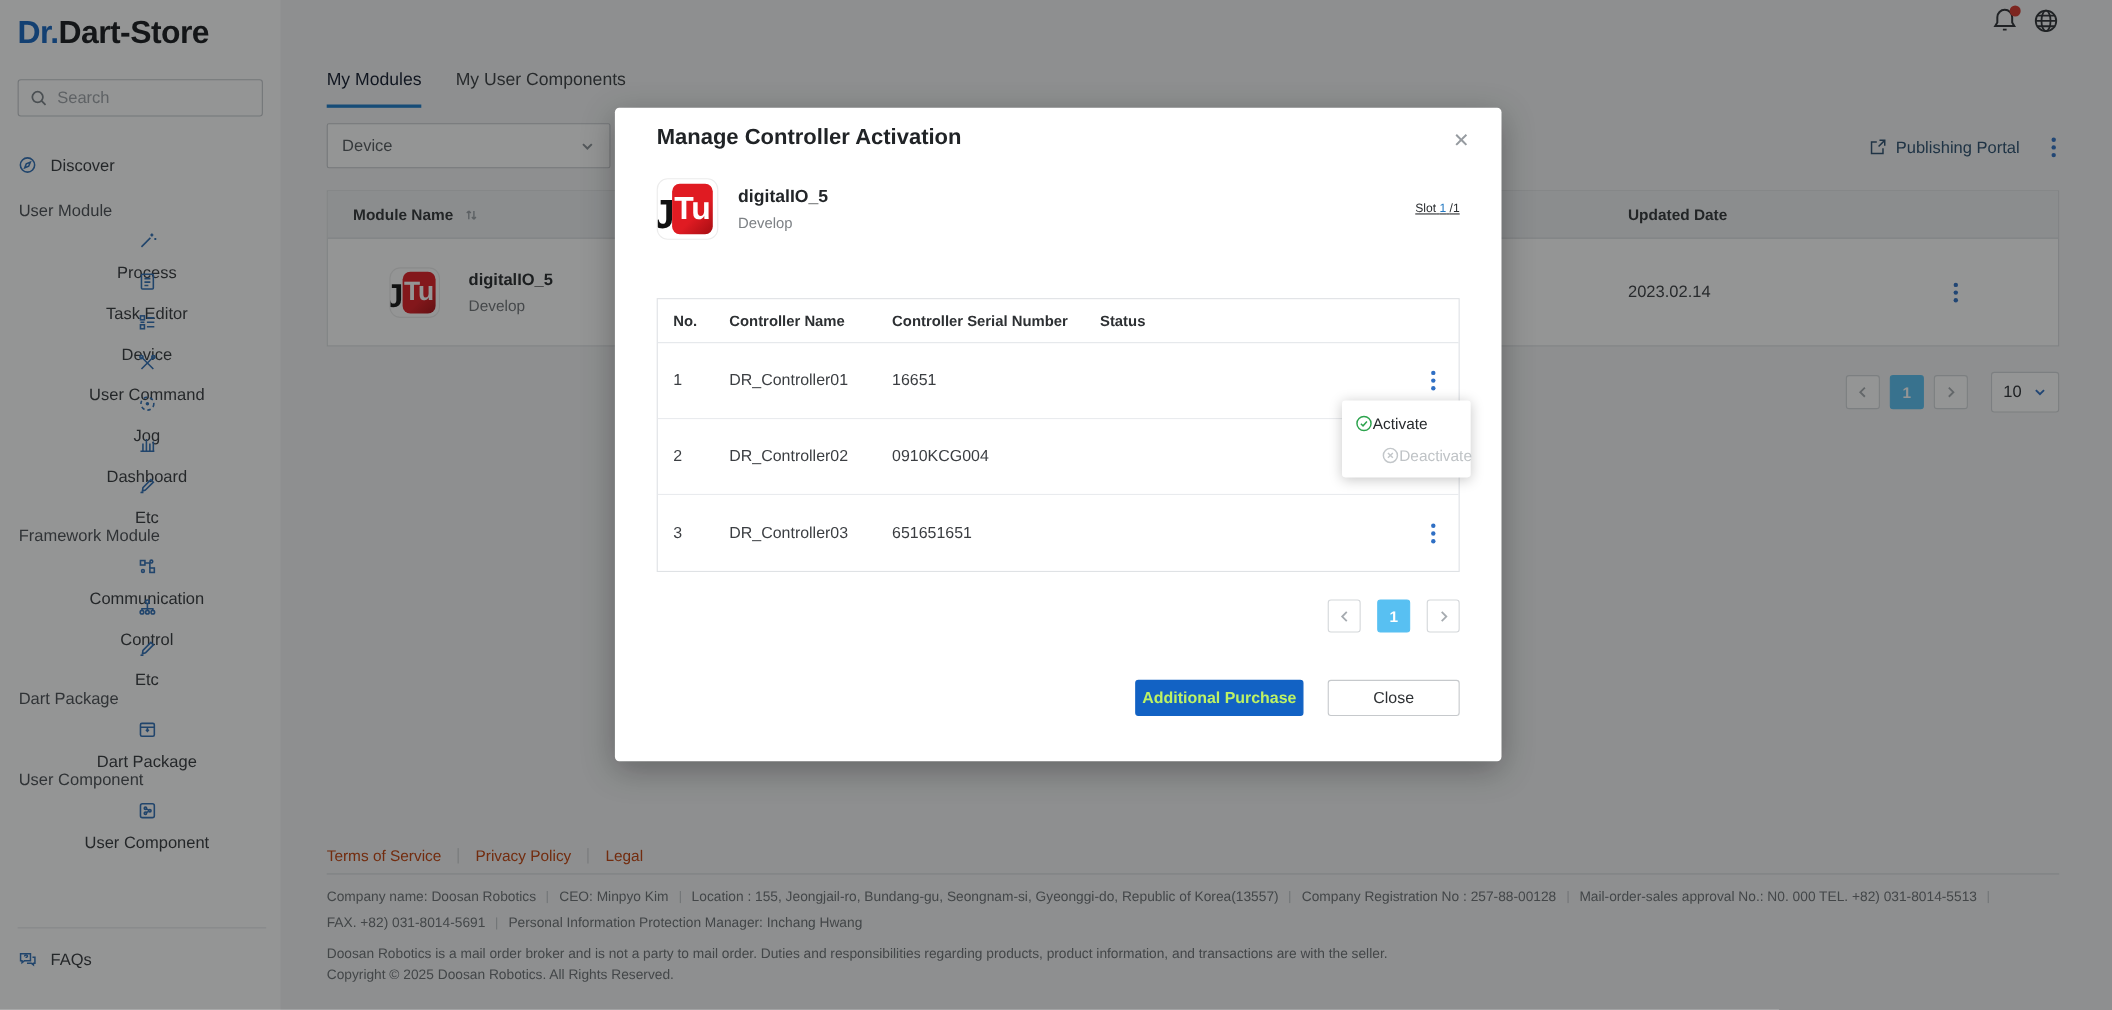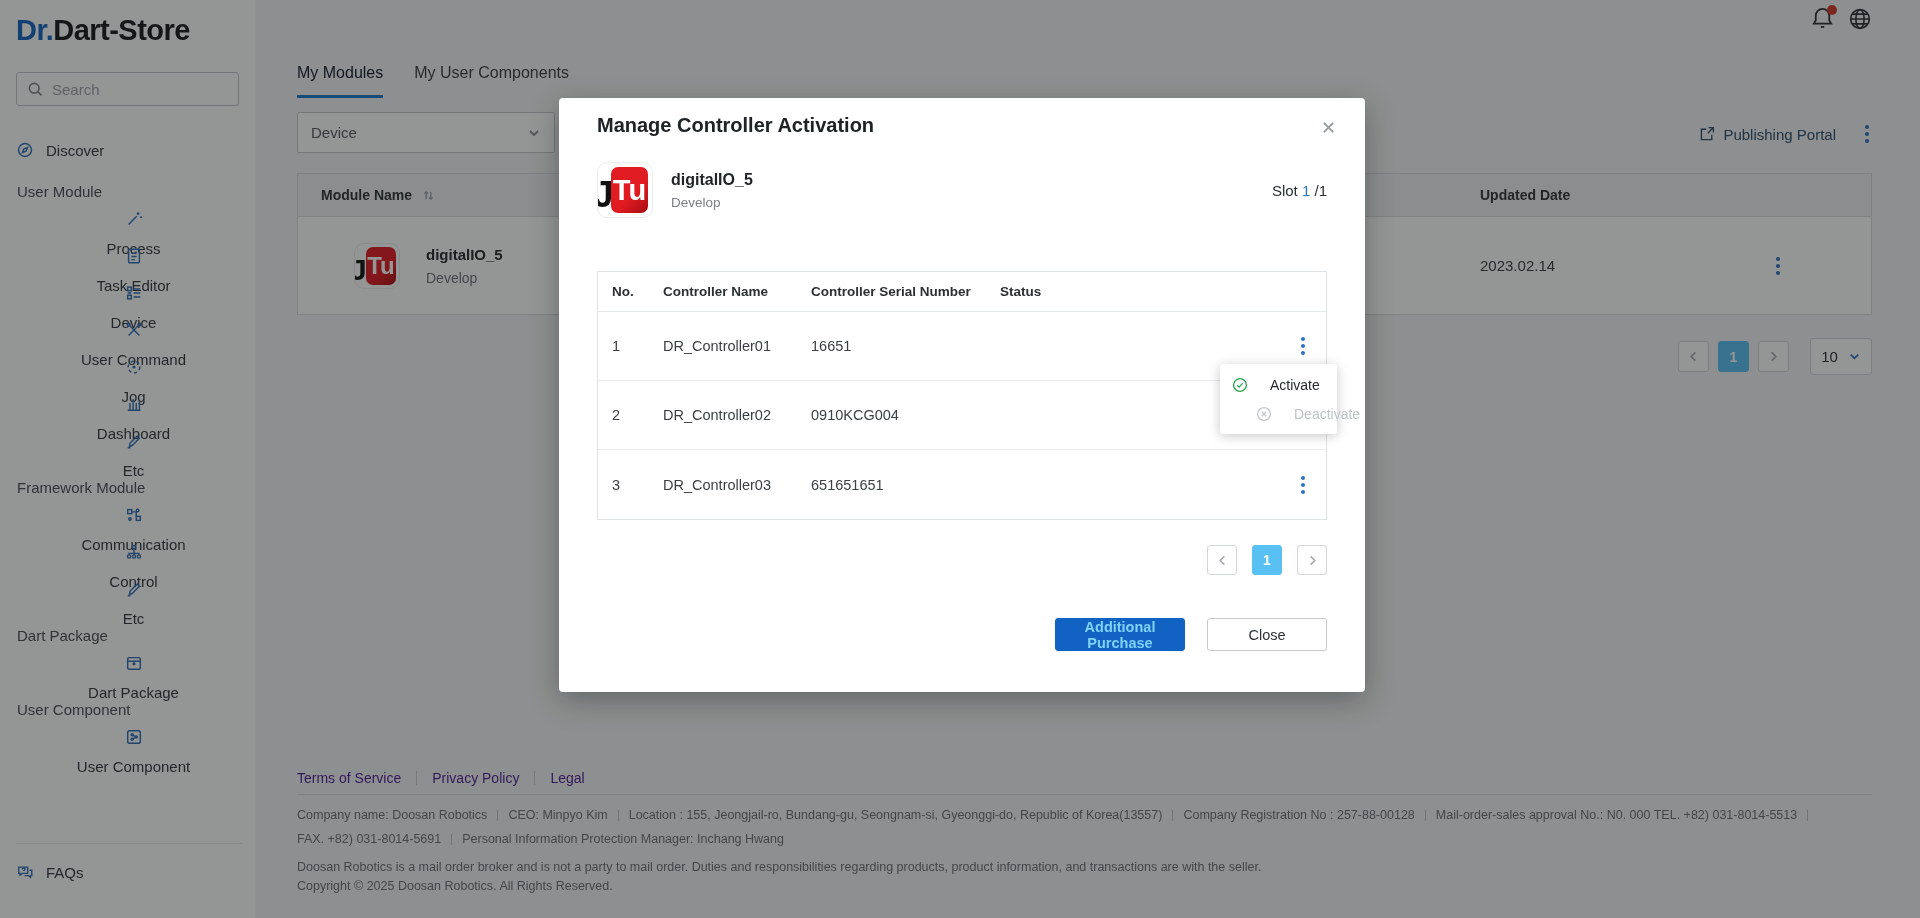--- a/index.html
+++ b/index.html
@@ -63,61 +63,61 @@
   .tile-56 .frag { font-size:37px; }
   .tile-56 .red { left:13px; top:4px; right:4px; bottom:4px; font-size:29px; }
 
   .pagination { margin-top:23px; display:flex; justify-content:flex-end; align-items:center; gap:9px; }
   .pg-btn { width:31px; height:31px; border:1px solid #d4d7da; border-radius:3px; background:#fff; display:flex; align-items:center; justify-content:center; color:#a6abb0; cursor:pointer; }
   .pg-btn.active { background:#58c0f2; border-color:#58c0f2; color:#fff; font-weight:bold; font-size:14px; cursor:default; }
   .pg-size { width:62px; height:37px; margin-left:12px; border:1px solid #d4d7da; border-radius:3px; background:#fff; display:flex; align-items:center; justify-content:center; gap:10px; font-size:15px; color:#2c2f33; cursor:pointer; }
 
   
   .footer { margin-top:395px; }
-  .f-links { display:flex; align-items:center; font-size:14px; color:#4c1d95; }
+  .f-links { display:flex; align-items:center; font-size:14px; color:#c2410c; }
   .f-links .flink { cursor:pointer; }
   .f-links .sep { width:1px; height:14px; background:#c8cbce; margin:0 15px 0 15px; }
   .f-divider { margin-top:8px; border-top:1px solid #d5d8db; }
   .f-info { margin-top:8px; font-size:12.5px; color:#6c7074; line-height:24px; }
   .fi-sep { display:inline-block; width:1px; height:11px; background:#bfc2c6; margin:0 10px; vertical-align:middle; }
   .f-notice { margin-top:7px; font-size:12.5px; color:#6c7074; line-height:19px; }
 
   
   .overlay { position:fixed; inset:0; background:rgba(18,19,21,0.45); z-index:10; }
   .modal { position:fixed; left:559px; top:98px; width:806px; height:594px; background:#fff; border-radius:4px; box-shadow:0 8px 30px rgba(0,0,0,0.3); z-index:20; padding:0 38px; }
   .m-title { padding-top:16px; font-size:20px; font-weight:bold; color:#202326; }
   .m-close { position:absolute; top:15px; right:25px; font-size:18px; color:#969ba0; cursor:pointer; padding:4px; }
   .m-module { margin-top:25px; display:flex; align-items:center; }
   .m-mod-text { margin-left:18px; }
   .m-mod-name { font-size:16px; font-weight:bold; color:#222528; }
   .m-mod-sub { font-size:13.5px; color:#7d8185; margin-top:6px; }
-  .m-slot { margin-left:auto; font-size:15px; color:#2b2e31; }
+  .m-slot { margin-left:auto; font-size:11px; color:#2b2e31;text-decoration:underline; }
   .m-slot .cur { color:#2479c2; }
   .m-table { margin-top:53px; border:1px solid #dfe2e5; }
   .mt-head { height:40px; display:flex; align-items:center; border-bottom:1px solid #e4e7ea; font-size:13.5px; font-weight:bold; color:#2d3033; }
   .mt-row { height:69px; display:flex; align-items:center; border-bottom:1px solid #e9ebee; font-size:14.5px; color:#3b3e42; position:relative; }
   .mt-row:last-child { border-bottom:none; }
   .mc-no { width:65px; padding-left:14px; }
   .mc-name { width:148px; }
   .mc-serial { width:183px; }
   .mc-status { width:180px; padding-left:6px; }
   .mc-menu { margin-left:auto; margin-right:18px; }
   .dot { width:12px; height:12px; border-radius:50%; }
   .dot.active { background:#1fd12f; }
   .dot.inactive { background:#bfc2c5; }
 
   .m-menu { position:absolute; left:661px; top:266px; width:117px; background:#fff; border-radius:3px; box-shadow:0 2px 12px rgba(0,0,0,0.22); padding:6px 0; z-index:30; }
-  .m-menu-item { height:29px; display:flex; align-items:center; gap:22px; padding-left:12px; font-size:14px; color:#26292c; cursor:pointer; }
+  .m-menu-item { height:29px; display:flex; align-items:center; gap:0; padding-left:12px; font-size:14px; color:#26292c; cursor:pointer; }
   .m-menu-item.disabled { color:#bfc3c6; cursor:default;padding-left:36px; }
 
   .m-pg { position:absolute; right:38px; top:447px; display:flex; gap:15px; }
   .m-pg .pg-btn { width:30px; height:30px; }
   .m-actions { position:absolute; right:38px; bottom:41px; display:flex; gap:22px; }
   .btn { height:33px; border-radius:3px; font-size:14.5px; font-family:inherit; display:flex; align-items:center; justify-content:center; cursor:pointer; }
-  .btn-primary { width:130px; background:#1262c4; border:1px solid #1262c4; color:#7dd3fc; font-weight:bold; }
+  .btn-primary { width:153px; background:#1262c4; border:1px solid #1262c4; color:#bef264; font-weight:bold; }
   .btn-secondary { width:120px; background:#fff; border:1px solid #c6c9cc; color:#2e3134; }
 </style>
 </head>
 <body>
 
 <div class="sidebar">
   <div class="logo"><span class="blue">Dr.</span><span>Dart-Store</span></div>
 
   <div class="search-box">
     <span>

